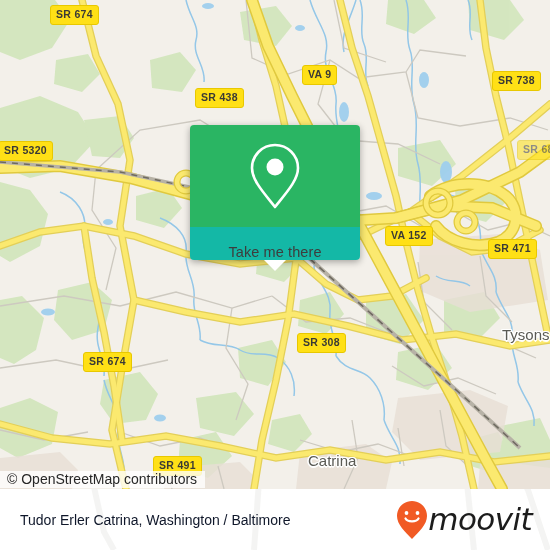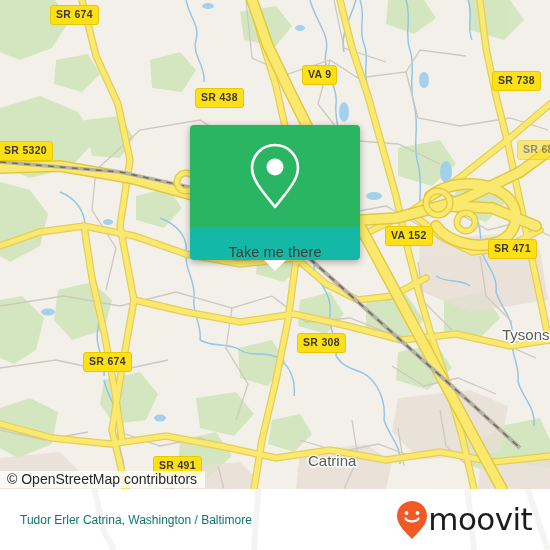--- a/index.html
+++ b/index.html
@@ -153,33 +153,34 @@
     width: 550px;
     height: 550px;
     opacity: 0.10;
     pointer-events: none;
   }
   .footer-title {
     position: absolute;
     left: 20px;
     top: 50%;
     transform: translateY(-50%);
-    color: #0f766e;
-    font-size: 12px;
+    color: #0f172a;
+    font-size: 14px;
     font-family: "Liberation Sans", sans-serif;
     white-space: nowrap;
   }
   .brand-logo {
     position: absolute;
     right: 18px;
     top: 50%;
     transform: translateY(-50%);
     display: flex;
     align-items: center;
     gap: 1px;
+    font-style: italic;
   }
   .brand-wordmark {
     color: #1c1c1c;
     font-size: 31px;
     font-family: "DejaVu Sans", sans-serif;
     letter-spacing: -0.6px;
     line-height: 1;
     margin-left: -1px;
     font-weight: 400;
   }

